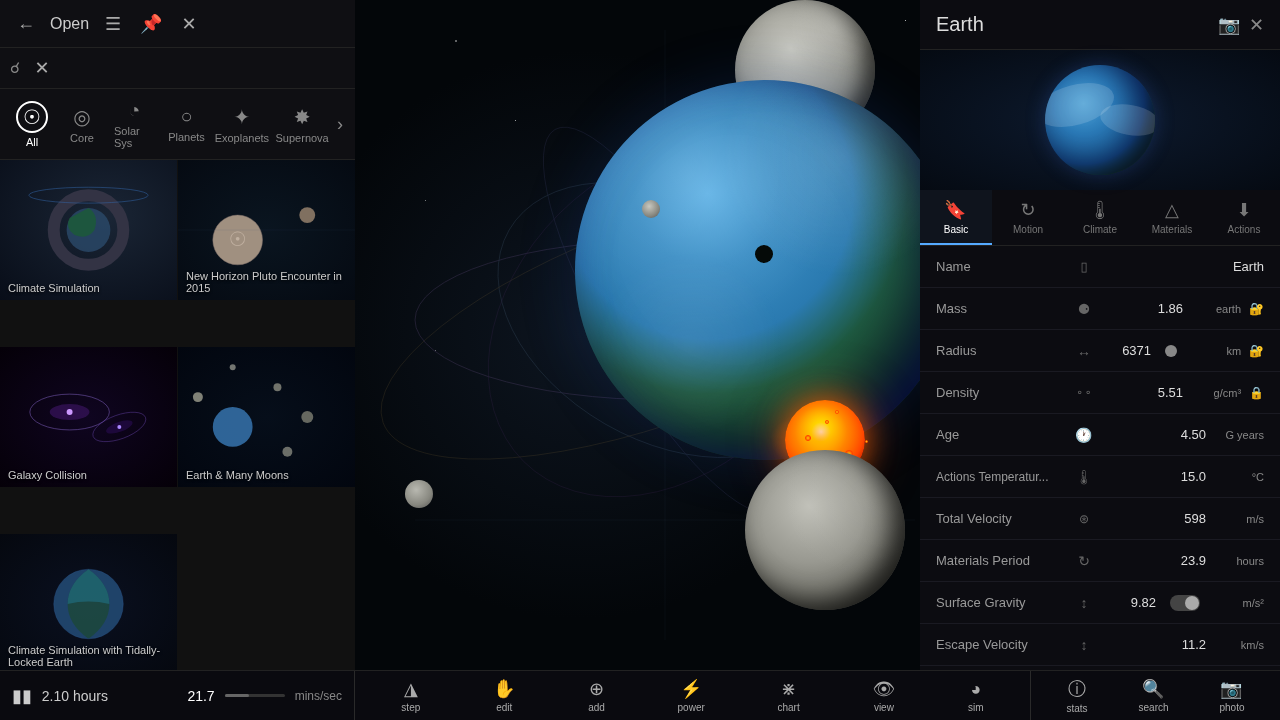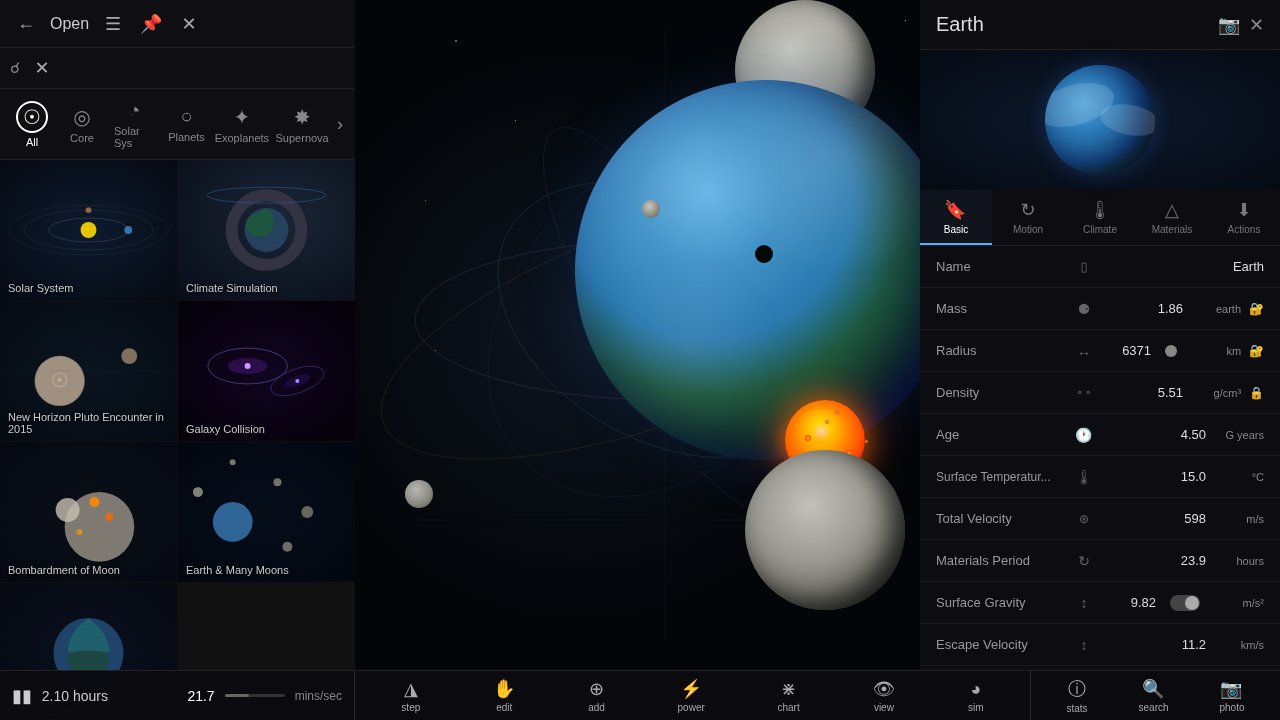--- a/index.html
+++ b/index.html
@@ -561,33 +561,20 @@
     </div>
     <div class="cat-tab">
       <span class="tab-icon">✸</span>
       <span>Supernova</span>
     </div>
     <span class="more-arrow">›</span>
   </div>
 
   <div id="scenario-grid">
 
-    <div class="scenario-card scene-solar">
-      <div class="card-bg">
-        <svg class="card-svg" viewBox="0 0 178 140" xmlns="http://www.w3.org/2000/svg">
-          <circle cx="89" cy="70" r="8" fill="#FFD700" opacity="0.9"></circle>
-          <ellipse cx="89" cy="70" rx="40" ry="12" fill="none" stroke="#888" stroke-width="0.5" opacity="0.5"></ellipse>
-          <ellipse cx="89" cy="70" rx="65" ry="20" fill="none" stroke="#666" stroke-width="0.5" opacity="0.4"></ellipse>
-          <ellipse cx="89" cy="70" rx="80" ry="25" fill="none" stroke="#555" stroke-width="0.5" opacity="0.3"></ellipse>
-          <circle cx="129" cy="70" r="4" fill="#4488cc" opacity="0.8"></circle>
-          <circle cx="89" cy="50" r="3" fill="#cc8844" opacity="0.7"></circle>
-        </svg>
-      </div>
-      <span class="card-label">Solar System</span>
-    </div>
 
     <div class="scenario-card scene-climate">
       <div class="card-bg">
         <svg class="card-svg" viewBox="0 0 178 140" xmlns="http://www.w3.org/2000/svg">
           <circle cx="89" cy="70" r="35" fill="none" stroke="#334" stroke-width="12"></circle>
           <circle cx="89" cy="70" r="22" fill="#2a4a6a" opacity="0.8"></circle>
           <path d="M89 48 Q100 55 95 70 Q88 80 75 75 Q65 68 70 58 Z" fill="#1a6030" opacity="0.7"></path>
           <ellipse cx="89" cy="35" rx="60" ry="8" fill="none" stroke="#3366aa" stroke-width="1" opacity="0.5"></ellipse>
         </svg>
       </div>
@@ -614,32 +601,20 @@
           <ellipse cx="70" cy="65" rx="20" ry="8" fill="#331155" opacity="0.8"></ellipse>
           <ellipse cx="120" cy="80" rx="28" ry="12" fill="none" stroke="#6644aa" stroke-width="0.7" opacity="0.6" transform="rotate(-20,120,80)"></ellipse>
           <ellipse cx="120" cy="80" rx="14" ry="5" fill="#220a44" opacity="0.8" transform="rotate(-20,120,80)"></ellipse>
           <circle cx="70" cy="65" r="3" fill="#cc99ff"></circle>
           <circle cx="120" cy="80" r="2" fill="#aa88ff"></circle>
         </svg>
       </div>
       <span class="card-label">Galaxy Collision</span>
     </div>
 
-    <div class="scenario-card scene-moon">
-      <div class="card-bg">
-        <svg class="card-svg" viewBox="0 0 178 140" xmlns="http://www.w3.org/2000/svg">
-          <circle cx="100" cy="85" r="35" fill="#b0a898" opacity="0.7"></circle>
-          <circle cx="68" cy="68" r="12" fill="#c8bfb0" opacity="0.8"></circle>
-          <circle cx="95" cy="60" r="5" fill="#ff8800" opacity="0.9"></circle>
-          <circle cx="110" cy="75" r="4" fill="#ff6600" opacity="0.8"></circle>
-          <circle cx="80" cy="90" r="3" fill="#ff9900" opacity="0.7"></circle>
-        </svg>
-      </div>
-      <span class="card-label">Bombardment of Moon</span>
-    </div>
 
 
     <div class="scenario-card scene-earth-moons">
       <div class="card-bg">
         <svg class="card-svg" viewBox="0 0 178 140" xmlns="http://www.w3.org/2000/svg">
           <circle cx="55" cy="80" r="20" fill="#3a7ab8" opacity="0.8"></circle>
           <circle cx="20" cy="50" r="5" fill="#a0a090" opacity="0.8"></circle>
           <circle cx="100" cy="40" r="4" fill="#a0a090" opacity="0.7"></circle>
           <circle cx="130" cy="70" r="6" fill="#909080" opacity="0.7"></circle>
           <circle cx="110" cy="105" r="5" fill="#b0b0a0" opacity="0.6"></circle>
@@ -795,21 +770,21 @@
     </div>
 
     <div class="prop-row">
       <span class="prop-name">Age</span>
       <span class="prop-icon">🕐</span>
       <span class="prop-value">4.50</span>
       <span class="prop-unit">G years</span>
     </div>
 
     <div class="prop-row">
-      <span class="prop-name" style="font-size:12px;">Surface Temperatur...</span>
+      <span class="prop-name" style="font-size:12px;">Actions Temperatur...</span>
       <span class="prop-icon">🌡</span>
       <span class="prop-value">15.0</span>
       <span class="prop-unit">°C</span>
     </div>
 
     <div class="prop-row">
       <span class="prop-name">Total Velocity</span>
       <span class="prop-icon" style="font-size:12px;">⊛</span>
       <span class="prop-value">598</span>
       <span class="prop-unit">m/s</span>

